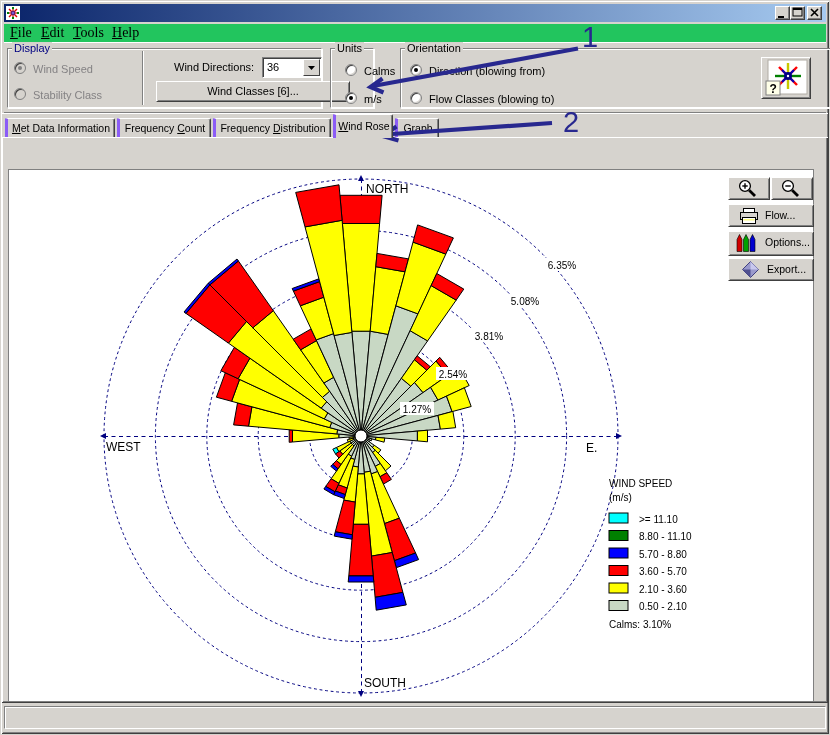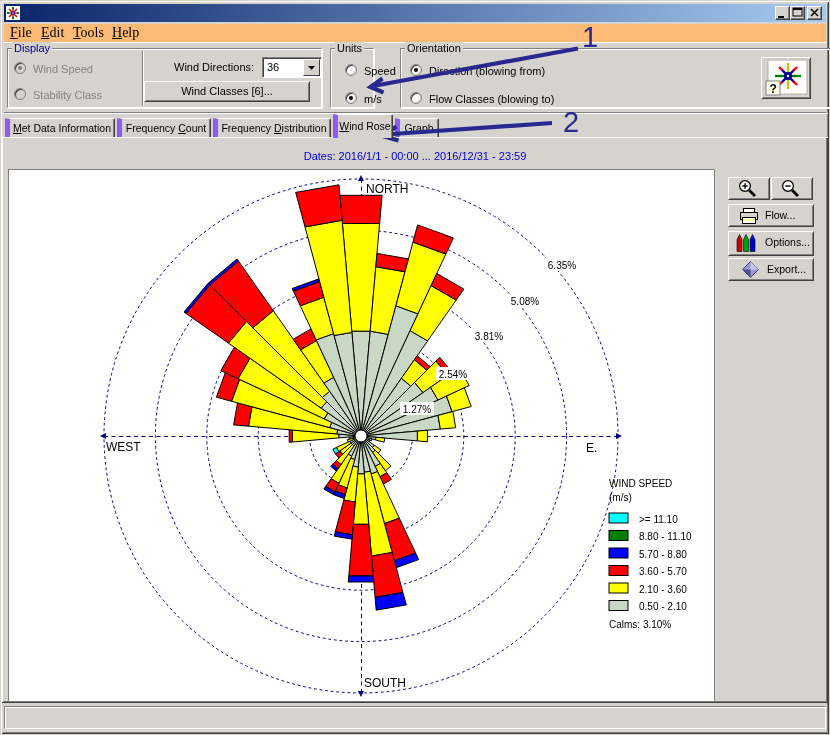--- a/index.html
+++ b/index.html
@@ -9,46 +9,46 @@
   box-shadow: inset 1px 1px 0 #ffffff, inset -1px -1px 0 #404040, inset 2px 2px 0 #d6d3ce, inset -2px -2px 0 #808080;
 }
 .titlebar { position:absolute; left:4px; top:4px; right:4px; height:18px;
   background:linear-gradient(to right,#0a246a,#a6caf0);
 }
 .title-ico { position:absolute; left:2px; top:2px; width:14px; height:14px; background:#fff; }
 .title-txt { position:absolute; left:22px; top:2px; color:#fff; font-family:"Liberation Serif",serif; font-weight:bold; font-size:13px; letter-spacing:0.4px; }
 .wbtn { position:absolute; top:2px; width:15px; height:14px; background:#d6d3ce;
   border-top:1px solid #fff; border-left:1px solid #fff; border-right:1px solid #404040; border-bottom:1px solid #404040;
   box-shadow: inset -1px -1px 0 #808080; font-size:9px; text-align:center; }
-.menubar { position:absolute; left:4px; top:24px; right:4px; height:18px; background:#fdba74;
+.menubar { position:absolute; left:4px; top:24px; right:4px; height:18px; background:#22c55e;
   font-family:"Liberation Serif",serif; font-size:14px; }
 .menubar span { position:absolute; top:1px; }
 u { text-decoration:underline; }
 .toolbar { position:absolute; left:4px; top:42px; right:4px; height:71px; background:#d6d3ce;
   border-top:1px solid #fff; border-bottom:1px solid #808080; }
 .gb { position:absolute; border:1px solid; border-color:#808080 #fff #fff #808080; box-shadow:inset 1px 1px 0 #fff, 1px 1px 0 #fff; }
 .gb-lab { position:absolute; top:-7px; left:4px; background:#d6d3ce; padding:0 2px; font-size:11px; line-height:12px; }
 .radio { position:absolute; width:12px; height:12px; border-radius:50%; background:#fff;
   border:1px solid #808080; box-shadow: inset 1px 1px 0 #404040, inset -1px -1px 0 #d6d3ce; }
 .radio .dot { position:absolute; left:3px; top:3px; width:4px; height:4px; border-radius:50%; background:#000; }
 .radio.dis { background:#d6d3ce; }
 .radio.dis .dot { background:#808080; }
 .lab { position:absolute; font-size:11px; white-space:nowrap; }
 .btn { position:absolute; background:#d6d3ce; border:1px solid; border-color:#fff #404040 #404040 #fff;
   box-shadow: inset 1px 1px 0 #d6d3ce, inset -1px -1px 0 #808080;
   font-size:11px; text-align:center; color:#000; }
 .tabbar { position:absolute; left:2px; top:113px; right:2px; height:24px; border-top:1px solid #fff; }
-.tab { position:absolute; top:4px; height:20px; background:#d6d3ce; border-top:1px solid #fff; border-left:5px solid #8b5cf6;
+.tab { position:absolute; top:4px; height:20px; background:#d6d3ce; border-top:1px solid #fff; border-left:3px solid #8b5cf6;
   border-right:1px solid #404040; box-shadow: inset -1px 0 0 #808080; border-top-right-radius:2px; border-top-left-radius:1px;
   font-size:10.5px; text-align:center; line-height:19px; }
 .tab.sel { top:0; height:24px; z-index:5; }
 .pane { position:absolute; left:2px; top:137px; width:826px; height:566px; background:#d6d3ce;
   border-top:1px solid #fff; box-shadow:inset -1px -1px 0 #404040, inset 1px 0 0 #fff, inset -2px -2px 0 #808080; }
 .dates { position:absolute; left:0; right:0; top:12px; text-align:center; font-size:11px; color:#0000d6; }
-.plot { position:absolute; left:6px; top:31px; width:707px; height:533px; background:#fff; border:1px solid #808080; }
+.plot { position:absolute; left:6px; top:31px; width:806px; height:533px; background:#fff; border:1px solid #808080; }
 .sbtn { position:absolute; background:#d6d3ce; border:1px solid; border-color:#fff #404040 #404040 #fff;
   box-shadow: inset 1px 1px 0 #d6d3ce, inset -1px -1px 0 #808080; font-size:10.5px; }
 .statusbar { position:absolute; left:4px; top:706px; width:822px; height:23px; background:#d6d3ce;
   border:1px solid; border-color:#808080 #fff #fff #808080; box-shadow:inset 1px 1px 0 #fff; }
 .ann { position:absolute; color:#28288f; font-size:29px; font-family:"Liberation Sans",sans-serif; }
 </style></head>
 <body>
 <div class="win"></div>
 <div class="titlebar">
  <div class="title-ico"><svg width="14" height="14" viewBox="0 0 14 14">
@@ -97,26 +97,26 @@
 <div class="lab" style="left:33px; top:89px; color:#848284;">Stability Class</div>
 <div class="lab" style="left:174px; top:61px;">Wind Directions:</div>
 <div style="position:absolute; left:262px; top:57px; width:60px; height:21px; background:#fff; border:1px solid; border-color:#808080 #fff #fff #808080; box-shadow:inset 1px 1px 0 #404040;">
  <div style="position:absolute; left:4px; top:3px; font-size:11px;">36</div>
  <div style="position:absolute; right:1px; top:1px; width:17px; height:17px; background:#d6d3ce; border:1px solid; border-color:#fff #404040 #404040 #fff;">
   <svg width="15" height="15">
         <path d="M4 6 L11 6 L7.5 10 Z" fill="#000"></path>
       </svg>
  </div>
 </div>
-<div class="btn" style="left:144px; top:81px; width:166px; height:21px; line-height:19px;">Wind Classes [6]...</div>
+<div class="btn" style="left:156px; top:81px; width:194px; height:21px; line-height:19px;">Wind Classes [6]...</div>
 <div class="gb" style="left:330px; top:48px; width:44px; height:60px;">
  <div class="gb-lab">Units</div>
 </div>
 <div class="radio" style="left:345px; top:64px;"></div>
-<div class="lab" style="left:364px; top:65px;">Speed</div>
+<div class="lab" style="left:364px; top:65px;">Calms</div>
 <div class="radio" style="left:345px; top:92px;">
     <div class="dot"></div>
   </div>
 <div class="lab" style="left:364px; top:93px;">m/s</div>
 <div class="gb" style="left:400px; top:48px; width:508px; height:60px;">
  <div class="gb-lab">Orientation</div>
 </div>
 <div class="radio" style="left:410px; top:64px;">
     <div class="dot"></div>
   </div>
@@ -141,21 +141,20 @@
 <text x="7.5" y="35" font-size="12" font-weight="bold" fill="#000">?</text>
 </svg></div>
 <div class="tabbar">
  <div class="tab" style="left:3px; width:110px;"><u>M</u>et Data Information</div>
  <div class="tab" style="left:115px; width:94px;">Frequency <u>C</u>ount</div>
  <div class="tab" style="left:211px; width:118px;">Frequency <u>D</u>istribution</div>
  <div class="tab sel" style="left:331px; width:60px; line-height:23px;"><u>W</u>ind Rose</div>
  <div class="tab" style="left:393px; width:44px;"><u>G</u>raph</div>
 </div>
 <div class="pane">
- <div class="dates">Dates: 2016/1/1 - 00:00 ... 2016/12/31 - 23:59</div>
  <div class="plot">
       <svg width="705" height="531" style="position:absolute;left:0;top:0;">
 <circle cx="352.0" cy="266.0" r="51.4" fill="none" stroke="#000080" stroke-width="1" stroke-dasharray="2.8,2.8"></circle>
 <circle cx="352.0" cy="266.0" r="102.8" fill="none" stroke="#000080" stroke-width="1" stroke-dasharray="2.8,2.8"></circle>
 <circle cx="352.0" cy="266.0" r="154.2" fill="none" stroke="#000080" stroke-width="1" stroke-dasharray="2.8,2.8"></circle>
 <circle cx="352.0" cy="266.0" r="205.6" fill="none" stroke="#000080" stroke-width="1" stroke-dasharray="2.8,2.8"></circle>
 <circle cx="352.0" cy="266.0" r="257.0" fill="none" stroke="#000080" stroke-width="1" stroke-dasharray="2.8,2.8"></circle>
 <line x1="95" y1="266.5" x2="609" y2="266.5" stroke="#000080" stroke-width="1" stroke-dasharray="4,3.5"></line>
 <line x1="352.5" y1="9" x2="352.5" y2="523" stroke="#000080" stroke-width="1" stroke-dasharray="4,3.5"></line>
 <path d="M613.0 266.0 L607.0 269.0 L607.0 263.0 Z" fill="#000080"></path>

